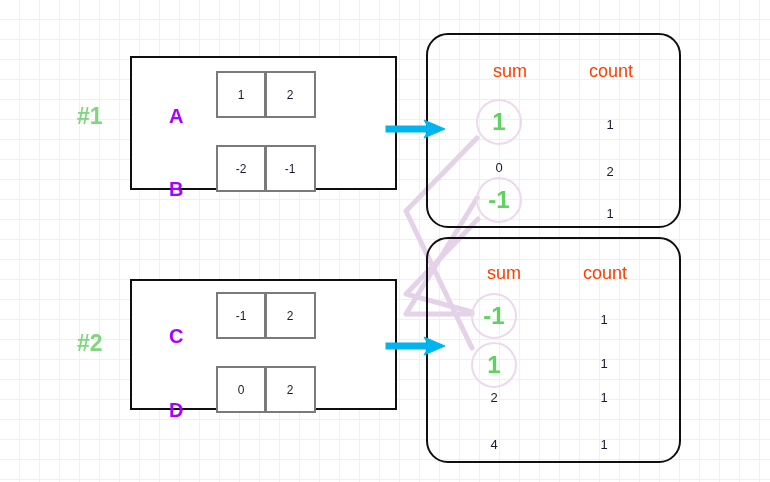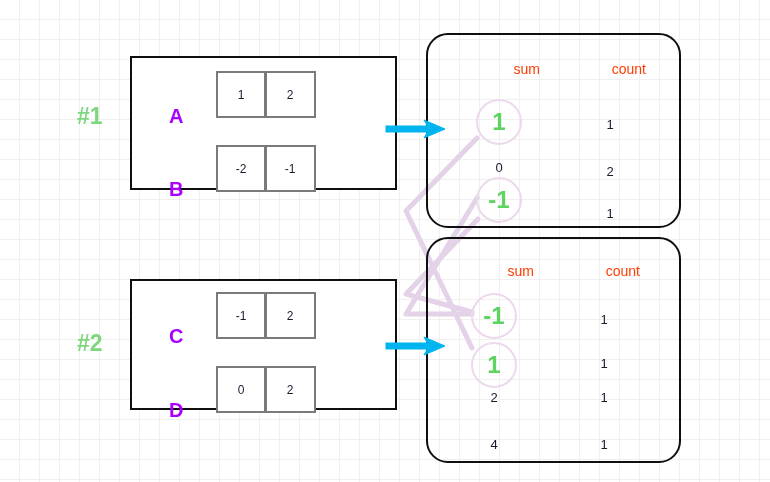--- a/index.html
+++ b/index.html
@@ -88,24 +88,24 @@
   .result-box {
     position: absolute;
     border: 2px solid #0f0f0f;
     border-radius: 22px;
     background: transparent;
     box-sizing: border-box;
   }
   .col-header {
     position: absolute;
     color: #ff3d00;
-    font-size: 14px;
-    line-height: 1;
-    white-space: nowrap;
-    text-align: right;
+    font-size: 18px;
+    line-height: 1;
+    white-space: nowrap;
+    text-align: center;
   }
   .val {
     position: absolute;
     font-size: 13px;
     color: #1a1a2e;
     line-height: 1;
     text-align: center;
     white-space: nowrap;
     width: 50px;
     margin-left: -25px;

